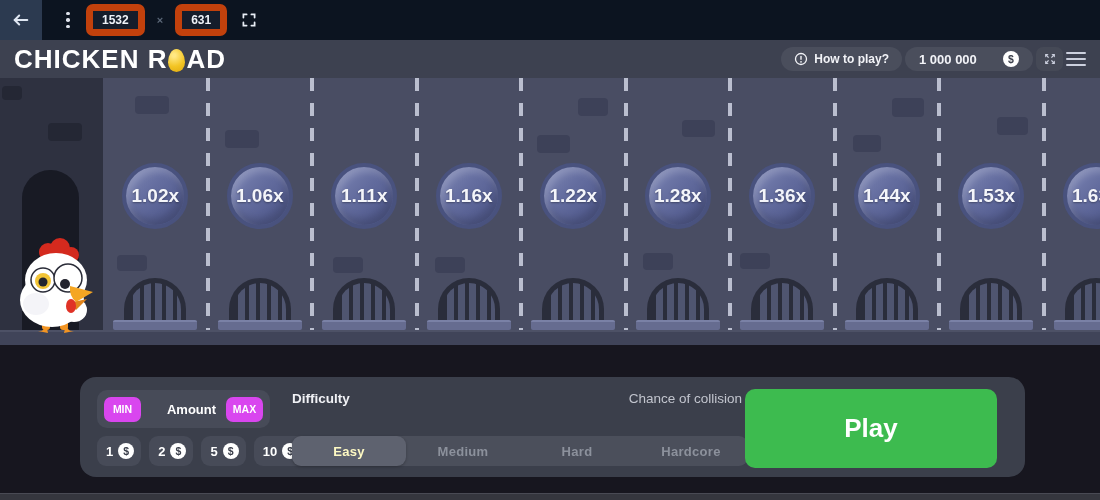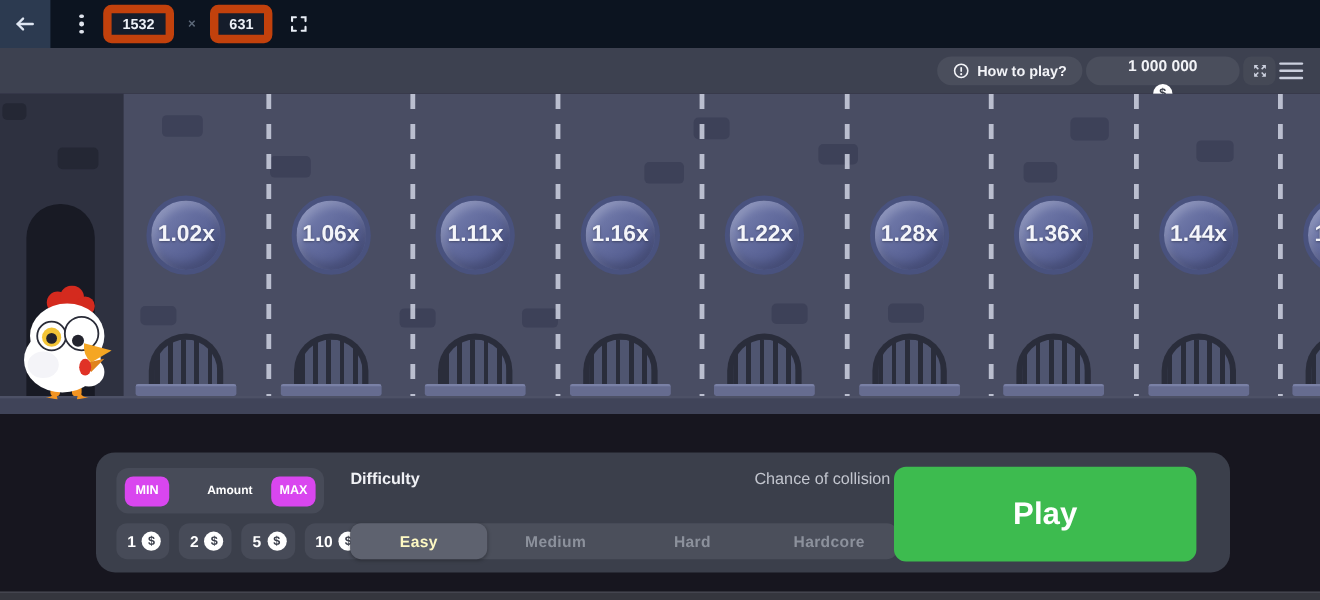--- a/index.html
+++ b/index.html
@@ -15,51 +15,51 @@
   .dim-x { margin:0 4px 0 12px; color:#5c6878; font-size:11px; font-weight:bold; }
   .tb-fullscreen { margin-left:14px; display:flex; align-items:center; justify-content:center; cursor:pointer; }
 
   
   .gheader { position:absolute; left:0; top:40px; width:1100px; height:38px; background:#3d4150; display:flex; align-items:center; padding:0 14px; }
   .logo { color:#ffffff; font-size:26px; font-weight:bold; letter-spacing:1px; display:flex; align-items:center; white-space:nowrap; }
   .egg { display:inline-block; width:17px; height:23px; margin:0 1px; border-radius:50% 50% 50% 50% / 58% 58% 42% 42%; background:radial-gradient(circle at 35% 28%, #ffe884 8%, #f3c524 55%, #dfa90e 100%); position:relative; top:1px; }
   .hright { margin-left:auto; display:flex; align-items:center; gap:3px; }
   .pill { background:#4a4e5c; border-radius:14px; height:24px; display:flex; align-items:center; color:#f2f3f7; font-size:12px; font-weight:bold; cursor:pointer; }
   .howto { padding:0 13px; gap:6px; }
-  .balance { padding:0 14px; min-width:128px; justify-content:flex-start; gap:8px; font-size:13px;flex-direction:column; }
+  .balance { padding:0 14px; min-width:128px; justify-content:space-between; gap:8px; font-size:13px; }
   .coin { width:16px; height:16px; border-radius:50%; background:#ffffff; color:#3b3f4b; font-size:10.5px; font-weight:bold; display:inline-flex; align-items:center; justify-content:center; flex:none; }
   .expand-btn { width:27px; height:24px; border-radius:7px; background:#454956; display:flex; align-items:center; justify-content:center; cursor:pointer; }
   .hamburger { width:20px; height:24px; display:flex; flex-direction:column; justify-content:center; gap:3.5px; cursor:pointer; }
   .hamburger i { height:2.5px; border-radius:2px; background:#ccd0de; }
 
   
   .game { position:absolute; left:0; top:78px; width:1100px; height:267px; background:#494d63; overflow:hidden; }
   .door-col { position:absolute; left:0; top:0; width:103px; height:100%; background:#2e3140; z-index:1; }
   .door { position:absolute; left:22px; top:92px; width:57px; height:160px; background:#181a24; border-radius:28px 28px 0 0; }
   .brick { position:absolute; background:#3d4158; border-radius:4px; z-index:0; }
   .brick.dark { background:#242734; z-index:2; }
-  .lanes { position:absolute; left:103px; top:0; right:0; height:100%; display:flex;gap:16px; }
+  .lanes { position:absolute; left:103px; top:0; right:0; height:100%; display:flex; }
   .lane { position:relative; flex:0 0 104.5px; height:100%; }
   .lane-divider { position:absolute; left:-2px; top:0; width:4px; height:252px; background:repeating-linear-gradient(to bottom, rgba(202,206,222,.88) 0 13px, transparent 13px 25px); z-index:1; }
   .lane:first-child .lane-divider { display:none; }
   .disc { position:absolute; left:50%; top:85px; transform:translateX(-50%); width:66px; height:66px; border-radius:50%; border:4px solid #49527e; background:linear-gradient(135deg, #7e87b5 0%, #646d9f 42%, #555e91 75%, #515a8c 100%); box-shadow:inset 3px 5px 7px rgba(255,255,255,.18), inset -3px -6px 8px rgba(0,0,0,.18); display:flex; align-items:center; justify-content:center; z-index:2; cursor:pointer; }
   .disc span { color:#f4f5fa; font-size:19px; font-weight:bold; text-shadow:0 1px 2px rgba(0,0,0,.35); }
   .grate { position:absolute; left:50%; bottom:15px; transform:translateX(-50%); width:84px; z-index:1; }
   .arch { width:62px; height:44px; margin:0 auto; border-radius:31px 31px 0 0; background:#2a2d3b; padding:5px 5px 0 5px; }
   .arch-in { width:100%; height:100%; border-radius:26px 26px 0 0; background:#4f5570 repeating-linear-gradient(90deg, #2a2d3b 0 4px, transparent 4px 11px); }
   .grate-base { width:84px; height:10px; background:#666c90; border-top:2px solid #7a81a6; border-radius:2px; margin-top:-2px; }
   .curb { position:absolute; left:0; bottom:0; width:100%; height:15px; background:#404459; border-top:2px solid #4d5166; z-index:3; }
   .chicken { position:absolute; left:16px; top:160px; z-index:4; }
 
   
   .bottom { position:absolute; left:0; top:345px; width:1100px; height:155px; background:#17161f; }
   .panel { position:absolute; left:80px; top:32px; width:945px; height:100px; background:#3b3f4b; border-radius:16px; }
   .amount-box { position:absolute; left:17px; top:13px; width:173px; height:38px; background:#474b58; border-radius:10px; display:flex; align-items:center; padding:0 7px; }
   .mm-btn { width:37px; height:25px; background:#d946ef; border-radius:7px; color:#ffffff; font-size:10.5px; font-weight:bold; display:flex; align-items:center; justify-content:center; cursor:pointer; }
-  .amount-label { flex:1; text-align:center; color:#ffffff; font-size:10px; font-weight:bold;margin-left:16px; }
+  .amount-label { flex:1; text-align:center; color:#ffffff; font-size:13px; font-weight:bold;margin-left:16px; }
   .chips { position:absolute; left:17px; top:59px; display:flex; gap:8px; }
   .chip { height:30px; background:#474b58; border-radius:9px; display:flex; align-items:center; gap:5px; padding:0 7px 0 9px; color:#ffffff; font-size:13px; font-weight:bold; cursor:pointer; }
   .diff-label { position:absolute; left:212px; top:14px; color:#f0f1f5; font-size:13.5px; font-weight:bold; }
   .chance-label { position:absolute; right:283px; top:14px; color:#c2c5ce; font-size:13.5px; }
   .tabs { position:absolute; left:212px; top:59px; width:456px; height:30px; background:#4b4f5b; border-radius:9px; display:flex; }
   .tab { flex:1; display:flex; align-items:center; justify-content:center; color:#8c919c; font-size:13px; font-weight:bold; letter-spacing:.3px; border-radius:9px; cursor:pointer; }
   .tab.selected { background:#5e626f; color:#fef9c3; box-shadow:0 1px 3px rgba(0,0,0,.25); }
   .play-btn { position:absolute; left:665px; top:12px; width:252px; height:79px; background:#3dbb4f; border:none; border-radius:10px; color:#ffffff; font-family:"Liberation Sans", sans-serif; font-size:26px; font-weight:bold; cursor:pointer; }
   .footer-strip { position:absolute; left:0; bottom:0; width:100%; height:7px; background:#35363e; border-top:1px solid #494a54; }
 </style>
@@ -87,20 +87,25 @@
       <svg width="16" height="16" viewBox="0 0 20 20" fill="none" stroke="#e8edf5" stroke-width="2.2" stroke-linecap="round">
           <path d="M3 7 V3 H7"></path>
           <path d="M13 3 H17 V7"></path>
           <path d="M17 13 V17 H13"></path>
           <path d="M7 17 H3 V13"></path>
         </svg>
     </div>
   </div>
 
   <div class="gheader">
+    <div class="logo">
+      <span>CHICKEN R</span>
+        <span class="egg"></span>
+        <span>AD</span>
+    </div>
     <div class="hright">
       <div class="pill howto">
         <svg width="14" height="14" viewBox="0 0 16 16">
             <circle cx="8" cy="8" r="6.3" fill="none" stroke="#f2f3f7" stroke-width="1.5"></circle>
             <rect x="7.2" y="4.3" width="1.6" height="4.8" rx="0.8" fill="#f2f3f7"></rect>
             <circle cx="8" cy="11.2" r="1" fill="#f2f3f7"></circle>
           </svg>
         <span>How to play?</span>
       </div>
       <div class="pill balance">

